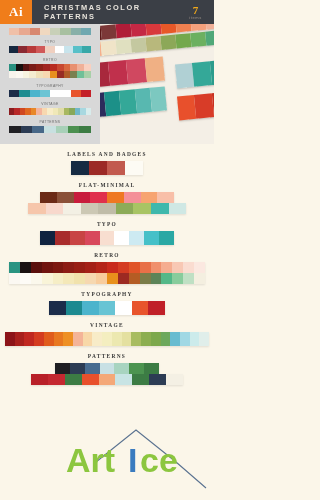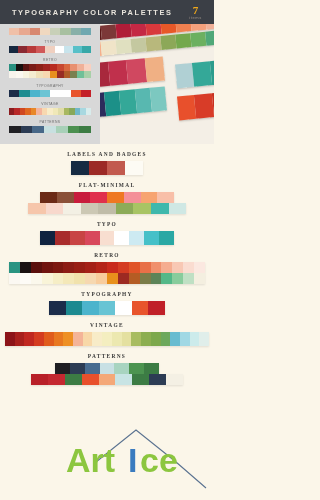--- a/index.html
+++ b/index.html
@@ -126,21 +126,22 @@
     position:absolute;
     left:0; bottom:0;
     width:214px; height:78px;
     pointer-events:none;
   }
 </style>
 </head>
 <body>
 
 <div id="header">
-  <div id="header-title">TYPOGRAPHY COLOR PALETTES</div>
+  <div id="ai-badge">Ai</div>
+  <div id="header-title">CHRISTMAS COLOR PATTERNS</div>
   <div id="items-box">
     <div id="items-count">7</div>
     <div id="items-label">items</div>
   </div>
 </div>
 
 <div id="preview">
   <div id="preview-left">
       <div class="pv-group" style="top: 4px;">
         <div class="pv-row">

